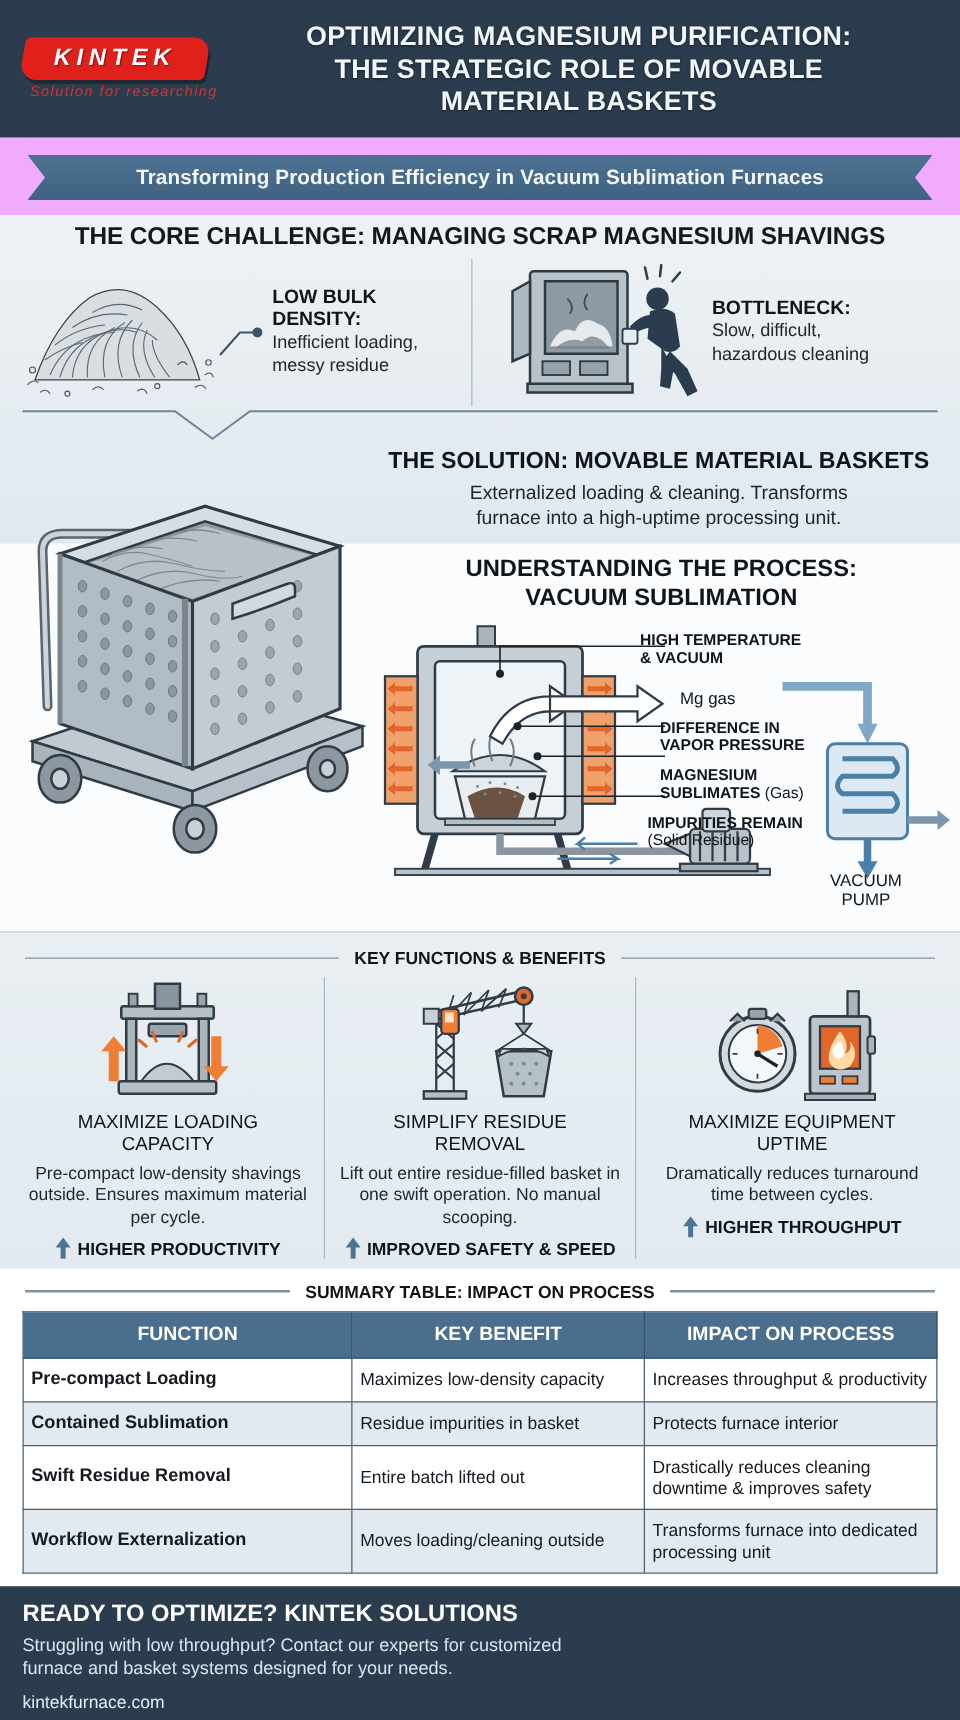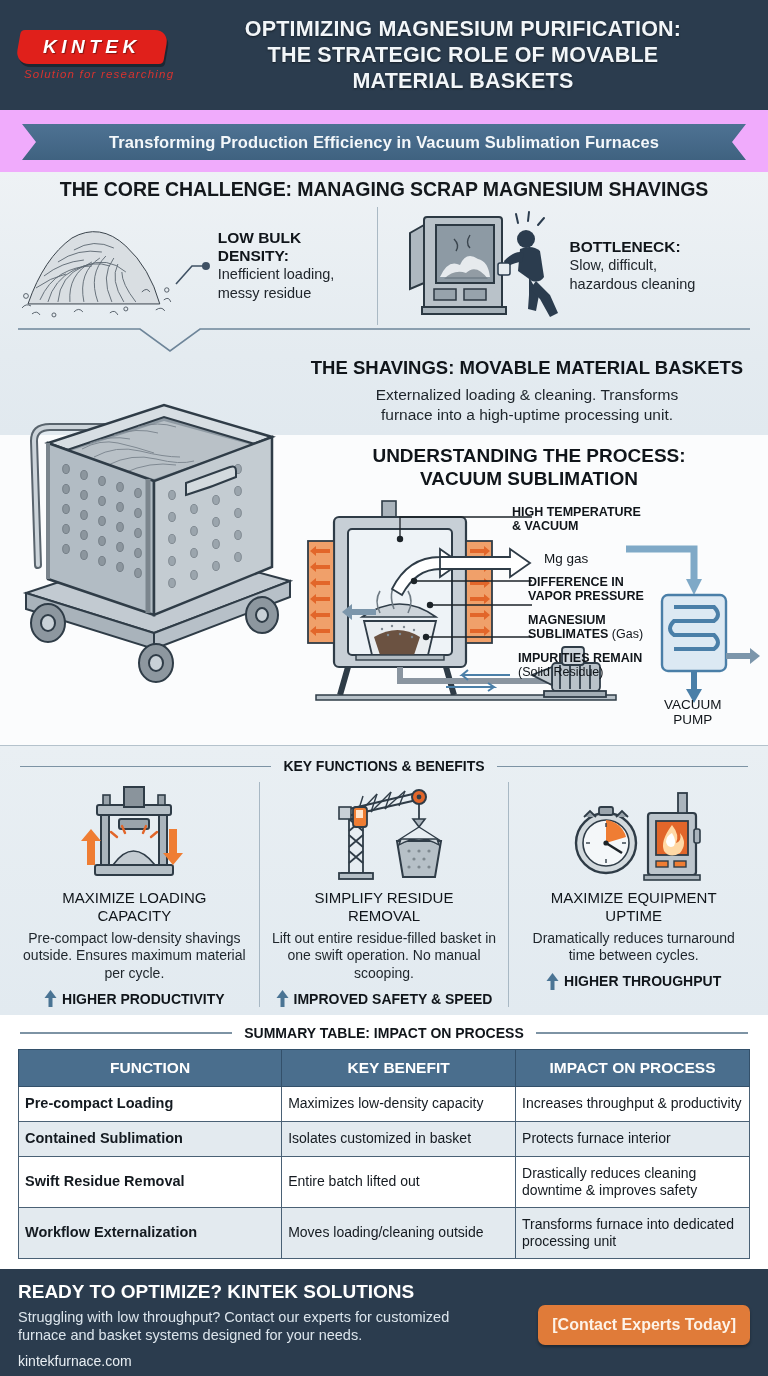--- a/index.html
+++ b/index.html
@@ -323,21 +323,21 @@
 
     <div class="divider-notch">
       <svg width="768" height="30" viewBox="0 0 768 30">
         <path d="M18 4 L140 4 L170 26 L200 4 L750 4" fill="none" stroke="#6e8599" stroke-width="1.6"></path>
       </svg>
     </div>
   </div>
 
   <div class="sec-solution">
     <div class="sol-text">
-      <div class="sol-h">THE SHAVINGS: MOVABLE MATERIAL BASKETS</div>
+      <div class="sol-h">THE SOLUTION: MOVABLE MATERIAL BASKETS</div>
       <div class="sol-p">Externalized loading &amp; cleaning. Transforms</div>
       <div class="sol-p" style="margin-top:0">furnace into a high-uptime processing unit.</div>
     </div>
   </div>
 
   <div class="sec-process">
 
     <svg class="basket-art" viewBox="0 0 300 330">
 
       <path d="M34 200 L30 76 Q30 62 46 62 L104 62 Q116 62 116 74" fill="none" stroke="#59646d" stroke-width="8" stroke-linecap="round"></path>
@@ -718,21 +718,21 @@
         </tr>
       </thead>
       <tbody>
         <tr>
           <td class="fn">Pre-compact Loading</td>
           <td>Maximizes low-density capacity</td>
           <td>Increases throughput &amp; productivity</td>
         </tr>
         <tr>
           <td class="fn">Contained Sublimation</td>
-          <td>Isolates customized in basket</td>
+          <td>Residue impurities in basket</td>
           <td>Protects furnace interior</td>
         </tr>
         <tr>
           <td class="fn">Swift Residue Removal</td>
           <td>Entire batch lifted out</td>
           <td>Drastically reduces cleaning downtime &amp; improves safety</td>
         </tr>
         <tr>
           <td class="fn">Workflow Externalization</td>
           <td>Moves loading/cleaning outside</td>
@@ -742,16 +742,15 @@
     </table>
   </div>
 
   <div class="footer">
     <div class="foot-left">
       <div class="foot-h">READY TO OPTIMIZE? KINTEK SOLUTIONS</div>
       <div class="foot-p">Struggling with low throughput? Contact our experts for customized</div>
       <div class="foot-p" style="margin-top:0">furnace and basket systems designed for your needs.</div>
       <div class="foot-url">kintekfurnace.com</div>
     </div>
-    <button class="cta">[Contact Experts Today]</button>
   </div>
 
 </div>
 
 </body></html>

